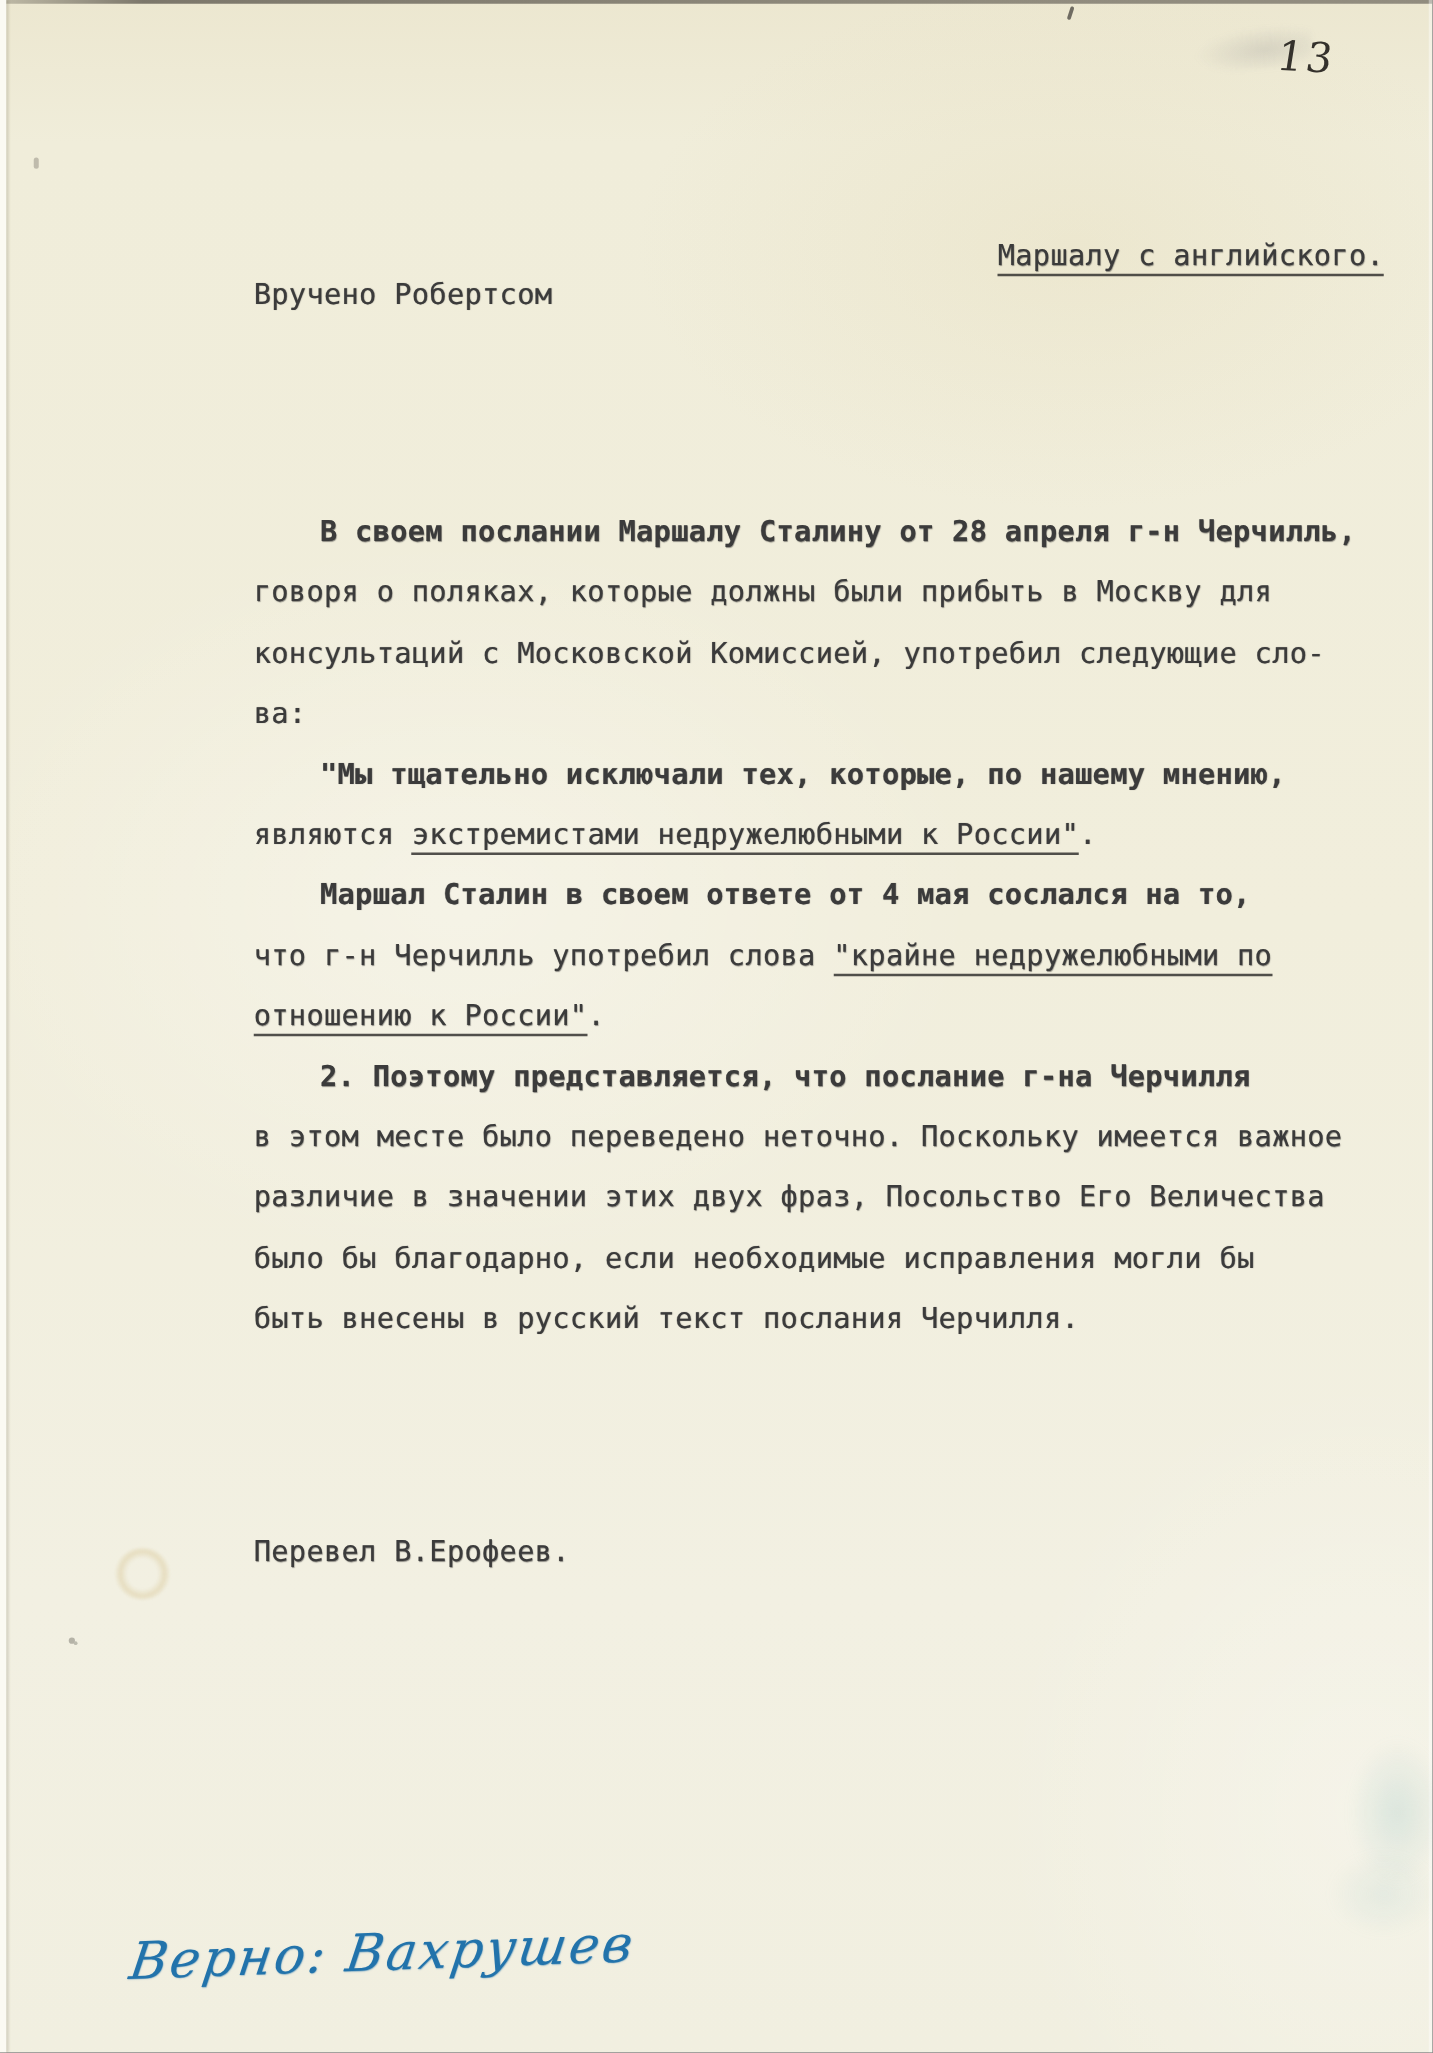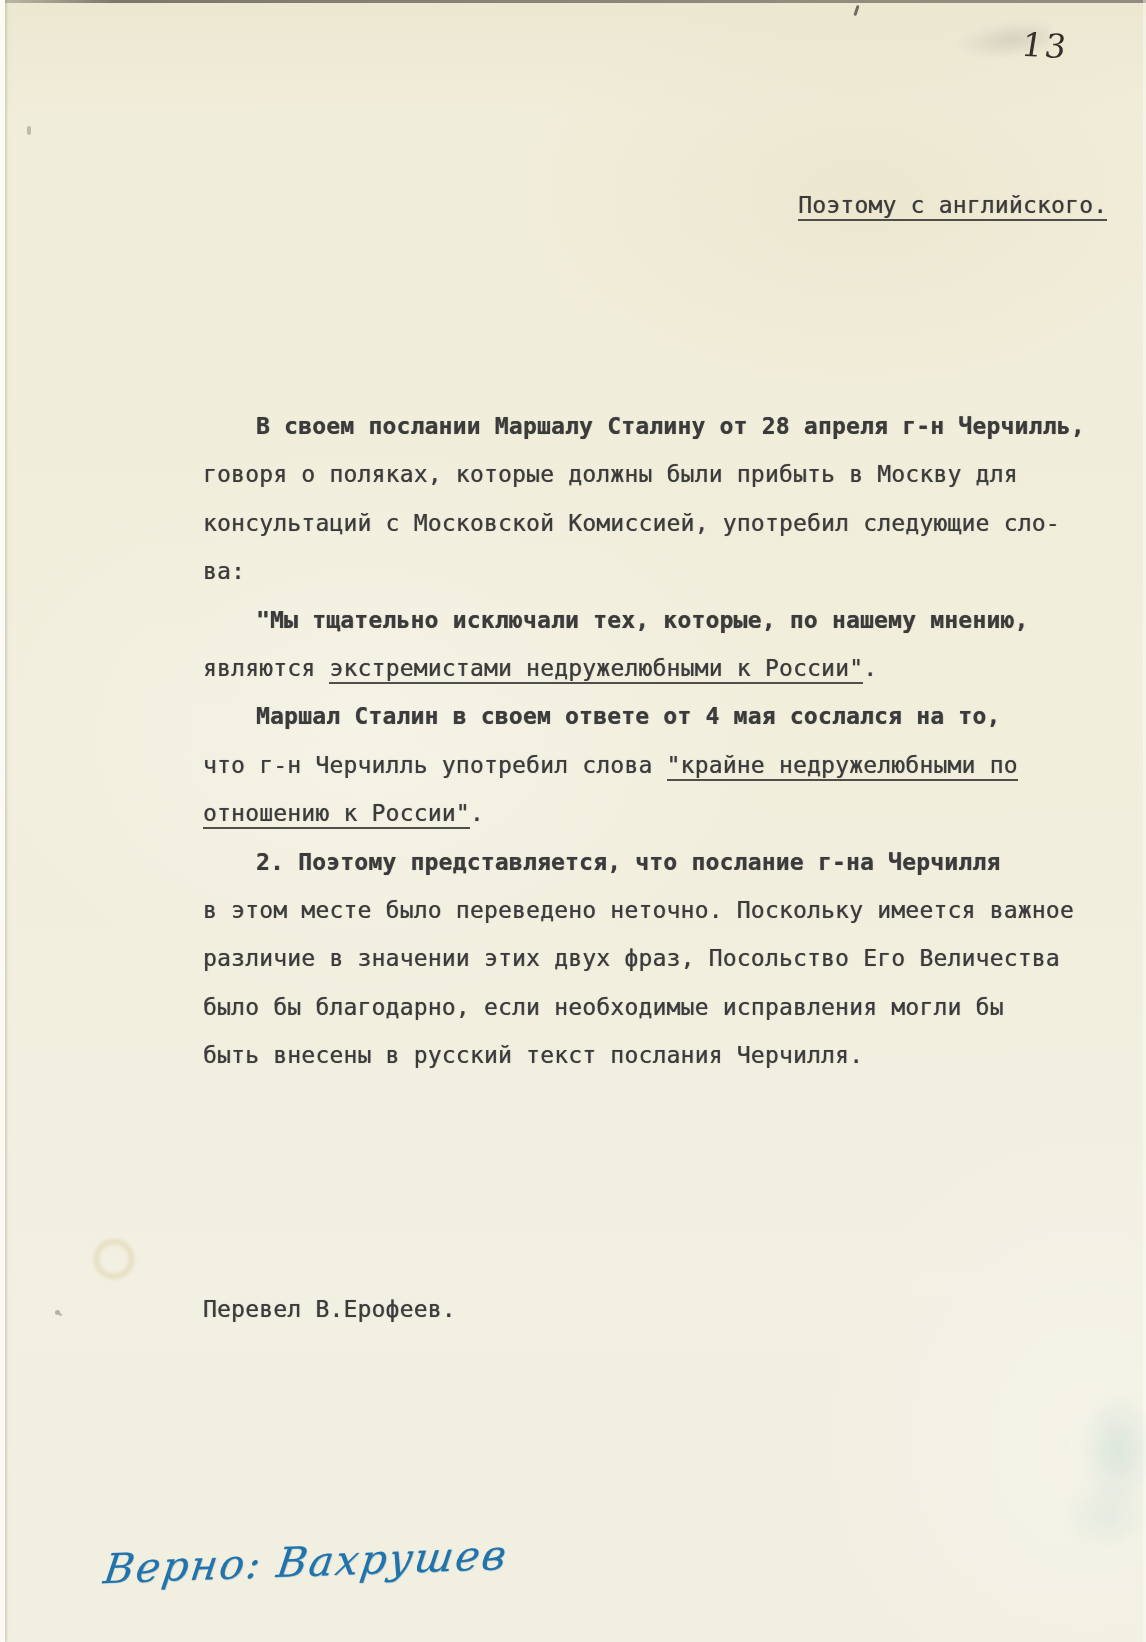--- a/index.html
+++ b/index.html
@@ -81,21 +81,21 @@
   .header-left { position: absolute; left: 203px; top: 166px; line-height: 28px; }
   .header-right { position: absolute; left: 742px; top: 166px; }
   .ul { border-bottom: 2.4px solid rgba(52,50,48,.85); padding-bottom: 1px; }
 
   .body-block {
     position: absolute; left: 203px; top: 402px; width: 890px;
     line-height: 48.4px;
   }
   .tline.indent { padding-left: 53px; font-weight: bold; }
 
-  .translator-line { position: absolute; left: 203px; top: 1296px; }
+  .translator-line { position: absolute; left: 203px; top: 1229px; }
 
   .signature {
     position: absolute; left: 104px; top: 1538px;
     font-family: "DejaVu Serif", serif;
     font-style: italic;
     font-size: 41px;
     letter-spacing: 2px;
     color: #2273ab;
     transform: rotate(-2deg) skewX(-10deg);
     text-shadow: 0.5px 0.5px 1px rgba(34,115,171,.55);
@@ -114,24 +114,25 @@
   <div class="pencil-smudge"></div>
   <div class="stain-ring"></div>
   <div class="speck-1"></div>
   <div class="speck-2"></div>
   <div class="teal-smudge-1"></div>
   <div class="teal-smudge-2"></div>
 
   <div class="page-number">13</div>
 
   <div class="header-left tw">
+    <div>Вручено Робертсом</div>
   </div>
 
   <div class="header-right tw">
-    <span class="ul">Поэтому с английского.</span>
+    <span class="ul">Маршалу с английского.</span>
   </div>
 
   <div class="body-block tw" id="body-lines"><div class="tline indent">В своем послании Маршалу Сталину от 28 апреля г-н Черчилль,</div><div class="tline">говоря о поляках, которые должны были прибыть в Москву для</div><div class="tline">консультаций с Московской Комиссией, употребил следующие сло-</div><div class="tline">ва:</div><div class="tline indent">"Мы тщательно исключали тех, которые, по нашему мнению,</div><div class="tline"><span>являются </span><span class="ul">экстремистами недружелюбными к России"</span><span>.</span></div><div class="tline indent">Маршал Сталин в своем ответе от 4 мая сослался на то,</div><div class="tline"><span>что г-н Черчилль употребил слова </span><span class="ul">"крайне недружелюбными по</span><span></span></div><div class="tline"><span></span><span class="ul">отношению к России"</span><span>.</span></div><div class="tline indent">2. Поэтому представляется, что послание г-на Черчилля</div><div class="tline">в этом месте было переведено неточно. Поскольку имеется важное</div><div class="tline">различие в значении этих двух фраз, Посольство Его Величества</div><div class="tline">было бы благодарно, если необходимые исправления могли бы</div><div class="tline">быть внесены в русский текст послания Черчилля.</div></div>
 
   <div class="translator-line tw">Перевел В.Ерофеев.</div>
 
   <div class="signature" style="color: rgb(34, 115, 171);">Верно: Вахрушев</div>
 
 </div>
 

